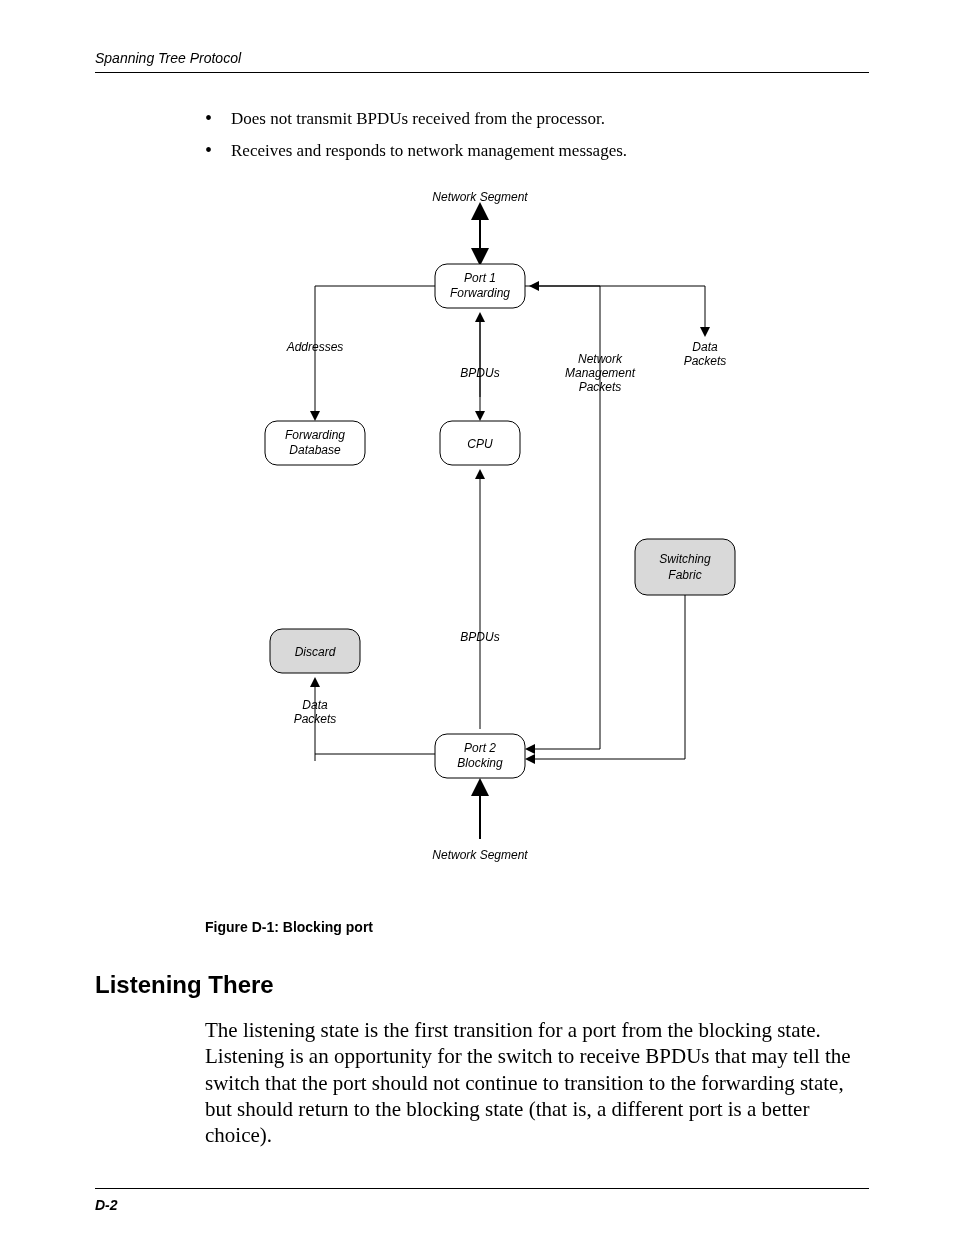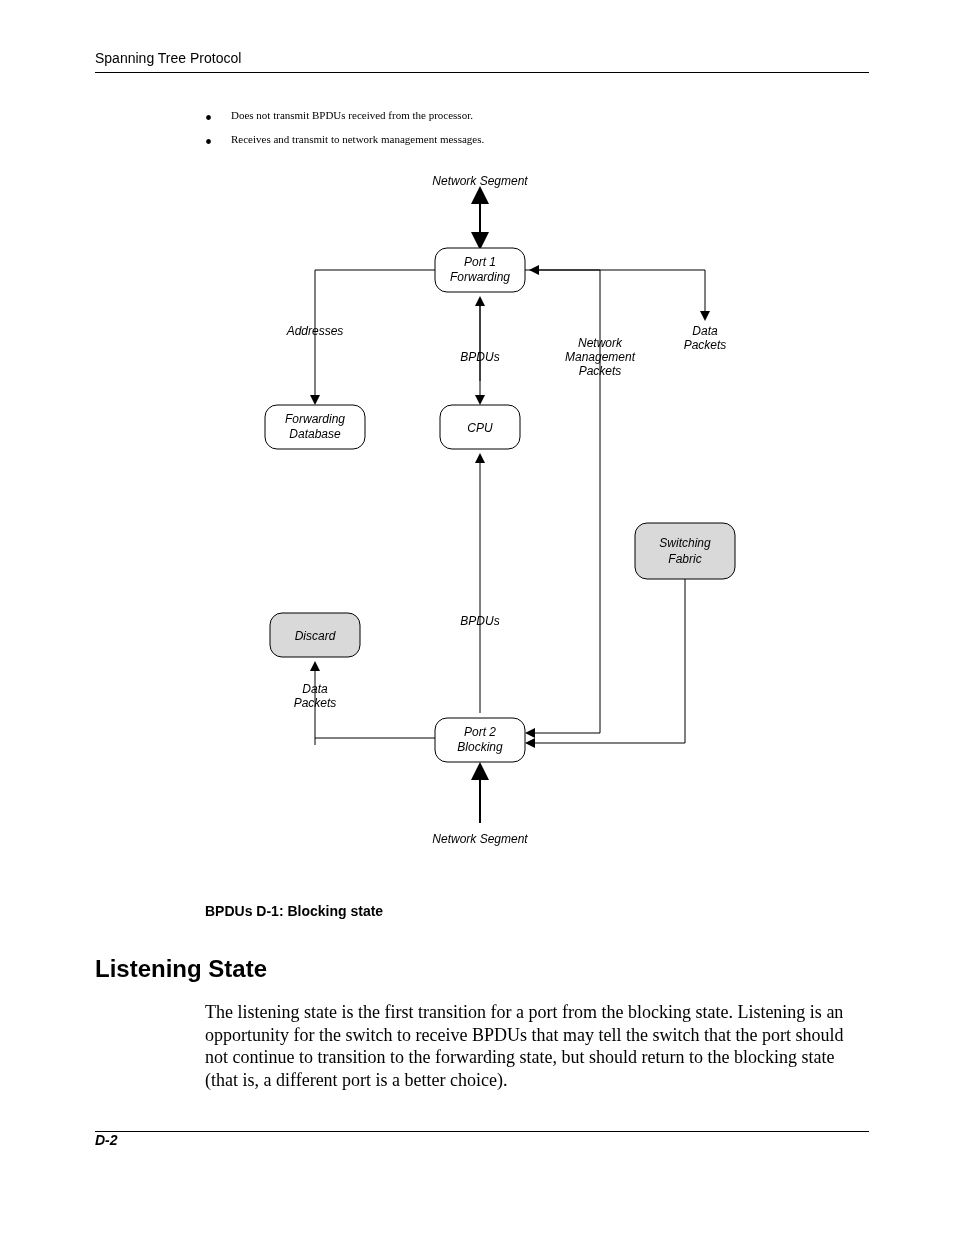--- a/index.html
+++ b/index.html
@@ -8,33 +8,34 @@
     background: #fff;
     font-family: "Times New Roman", Times, serif;
     color: #000;
     width: 954px;
   }
   .page {
     padding: 50px 85px 40px 95px;
     box-sizing: border-box;
   }
   .header {
+    font-style: italic;
     font-family: Arial, Helvetica, sans-serif;
     font-size: 14px;
     padding-bottom: 6px;
     border-bottom: 1.2px solid #000;
     margin-bottom: 36px;
   }
   ul.bullets {
     margin: 0 0 28px 110px;
     padding: 0;
     list-style: none;
   }
   ul.bullets li {
-    font-size: 11px;
+    font-size: 17px;
     margin-bottom: 12px;
     position: relative;
     padding-left: 26px;
   }
   ul.bullets li::before {
     content: "•";
     position: absolute;
     left: 0;
     top: -2px;
     font-size: 20px;
@@ -53,44 +54,45 @@
     margin-top: 10px;
     margin-left: 110px;
   }
   h2.section {
     font-family: Arial, Helvetica, sans-serif;
     font-weight: bold;
     font-size: 24px;
     margin: 36px 0 18px 0;
   }
   p.body {
-    font-size: 18px;
+    font-size: 21px;
     line-height: 1.25;
     margin: 0 0 16px 110px;
   }
   .footer {
     border-top: 1.2px solid #000;
     margin-top: 40px;
+    padding-top: 8px;
     display: flex;
     justify-content: space-between;
     font-family: Arial, Helvetica, sans-serif;
     font-style: italic;
     font-size: 14px;
   }
   .footer .pn { font-weight: bold; }
 </style>
 </head>
 <body>
 
 <div class="page">
   <div class="header">Spanning Tree Protocol</div>
 
   <ul class="bullets">
     <li>Does not transmit BPDUs received from the processor.</li>
-    <li>Receives and transmit to network management messages.</li>
+    <li>Receives and responds to network management messages.</li>
   </ul>
 
   <div class="figure-wrap">
     <svg class="diagram" width="560" height="720" viewBox="0 0 560 720">
       <defs>
         <marker id="arr" markerWidth="10" markerHeight="10" refX="8" refY="5" orient="auto" markerUnits="userSpaceOnUse">
           <path d="M0,0 L10,5 L0,10 z" fill="#000"></path>
         </marker>
         <marker id="arrBig" markerWidth="18" markerHeight="18" refX="9" refY="9" orient="auto" markerUnits="userSpaceOnUse">
           <path d="M0,0 L18,9 L0,18 z" fill="#000"></path>
@@ -152,22 +154,22 @@
       <rect x="230" y="545" width="90" height="44" rx="12" ry="12" fill="#fff" stroke="#000"></rect>
       <text x="275" y="563" text-anchor="middle" font-family="Arial" font-size="12">Port 2</text>
       <text x="275" y="578" text-anchor="middle" font-family="Arial" font-size="12">Blocking</text>
 
       <line x1="275" y1="650" x2="275" y2="598" stroke="#000" stroke-width="2" marker-end="url(#arrBig)"></line>
 
       <text x="275" y="670" text-anchor="middle" font-family="Arial" font-size="12">Network Segment</text>
     </svg>
   </div>
 
-  <div class="caption">BPDUs D-1:  Blocking state</div>
+  <div class="caption">Figure D-1:  Blocking port</div>
 
-  <h2 class="section">Listening State</h2>
+  <h2 class="section">Listening There</h2>
 
   <p class="body">The listening state is the first transition for a port from the blocking state. Listening is an opportunity for the switch to receive BPDUs that may tell the switch that the port should not continue to transition to the forwarding state, but should return to the blocking state (that is, a different port is a better choice).</p>
 
   <div class="footer">
     <span class="pn">D-2</span>
   </div>
 </div>
 
 </body></html>

